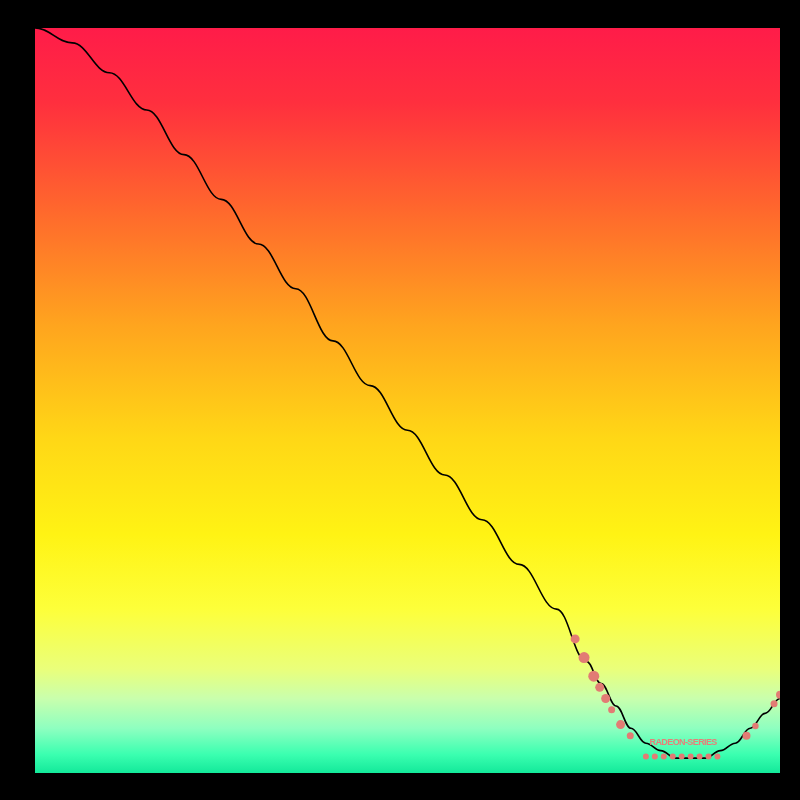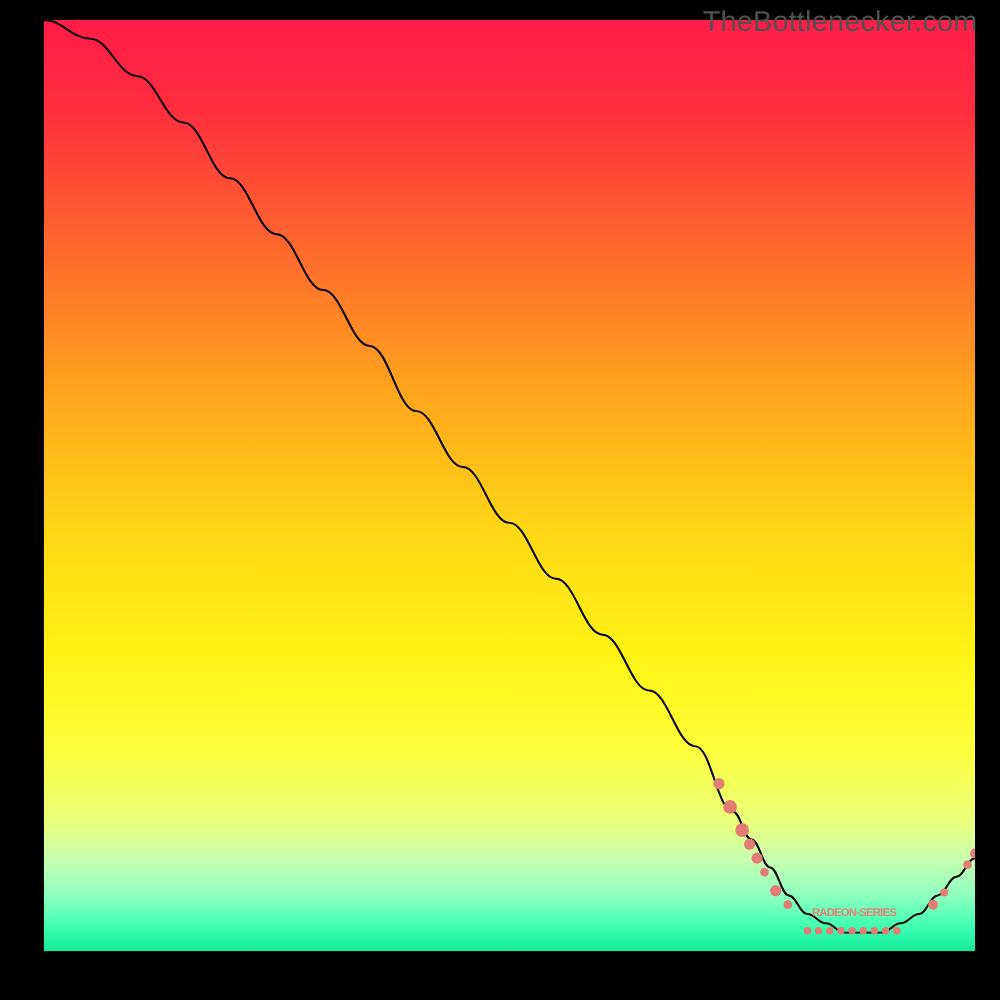--- a/index.html
+++ b/index.html
@@ -23,21 +23,21 @@
     right: 18px;
     color: #515151;
     font-size: 23px;
     font-weight: 500;
     letter-spacing: 0.2px;
     z-index: 3;
   }
   .plot-wrap {
     position: absolute;
     left: 35px;
-    top: 16px;
+    top: 28px;
     width: 745px;
     height: 667px;
   }
   svg.plot {
     width: 745px;
     height: 745px;
     display: block;
   }
   .curve {
     fill: none;
@@ -54,21 +54,20 @@
     font-weight: 700;
     fill: #e58079;
     letter-spacing: -0.6px;
     text-anchor: middle;
   }
 </style>
 </head>
 <body>
 
 <div class="stage">
-  <div class="watermark">TheBottlenecker.com</div>
 
   <div class="plot-wrap">
     <svg class="plot" viewBox="0 0 745 745">
       <defs>
         <linearGradient id="bg-grad" x1="0" y1="0" x2="0" y2="1">
             <stop offset="0%" stop-color="#ff1c49"></stop>
             <stop offset="10%" stop-color="#ff2f3e"></stop>
             <stop offset="25%" stop-color="#ff6a2c"></stop>
             <stop offset="40%" stop-color="#ffa51e"></stop>
             <stop offset="55.00000000000001%" stop-color="#ffd716"></stop>

